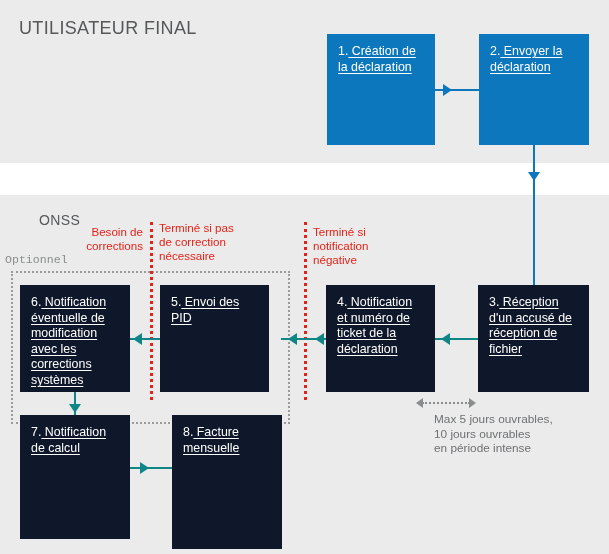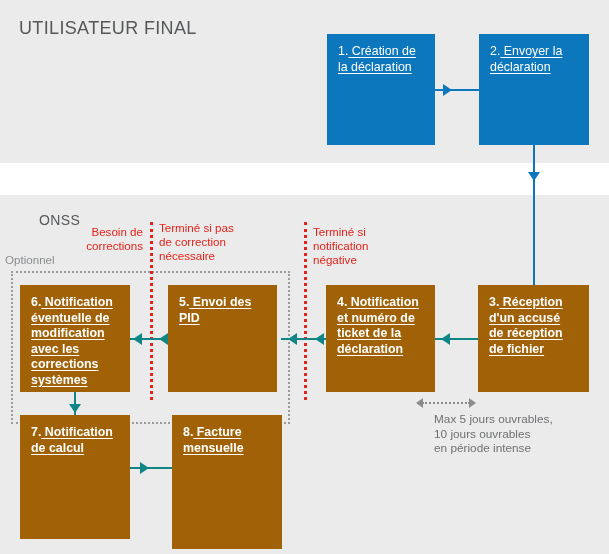--- a/index.html
+++ b/index.html
@@ -30,21 +30,21 @@
   
   .node{
     position:absolute;
     box-sizing:border-box;
     padding:10px 11px 0 11px;
     color:#ffffff;
     font-size:12.4px;
     line-height:15.6px;
   }
   .node-blue{background:#0c77bd;}
-  .node-teal{background:#a16207;font-weight:bold;}
+  .node-teal{background:#0f172a;}
   .node .lbl{display:block;}
   .node .lead{text-decoration:none;}
   .node .lnk{text-decoration:underline;text-underline-offset:2px;}
 
   
   .line-h{position:absolute;height:2px;}
   .line-v{position:absolute;width:2px;}
   .blue-line{background:#0c77bd;}
   .teal-line{background:#108585;}
 
@@ -102,21 +102,21 @@
 <body>
 
 <div class="stage">
 
   <div class="band" id="band-user"></div>
   <div class="band" id="band-onss"></div>
 
   <div class="lane-title" id="lane-title-user">UTILISATEUR FINAL</div>
   <div class="lane-title" id="lane-title-onss">ONSS</div>
 
-  <div id="optional-label" style="left:5px;top:253px;">Optionnel</div>
+  <div id="optional-label" style="left:5px;top:253px;font-family:Liberation Mono, monospace;">Optionnel</div>
   <div id="optional-region" style="left:11px;top:271px;width:279px;height:153px;"></div>
 
   <div class="red-sep" style="left:150px;top:222px;height:178px;"></div>
   <div class="red-sep" style="left:304px;top:222px;height:178px;"></div>
 
   <div class="red-label right" style="left:43px;top:225px;width:100px;">Besoin de
 corrections</div>
   <div class="red-label" style="left:159px;top:221px;width:135px;">Terminé si pas
 de correction
 nécessaire</div>
@@ -165,21 +165,21 @@
   </div>
 
   <div class="node node-teal" id="n3" style="left:478px;top:285px;width:111px;height:107px;">
     <span class="lbl"><span class="lead">3.</span><span class="lnk"> Réception d'un accusé de réception de fichier</span></span>
   </div>
 
   <div class="node node-teal" id="n4" style="left:326px;top:285px;width:109px;height:107px;">
     <span class="lbl"><span class="lead">4.</span><span class="lnk"> Notification et numéro de ticket de la déclaration</span></span>
   </div>
 
-  <div class="node node-teal" id="n5" style="left:168px;top:285px;width:109px;height:107px;">
+  <div class="node node-teal" id="n5" style="left:160px;top:285px;width:109px;height:107px;">
     <span class="lbl"><span class="lead">5.</span><span class="lnk"> Envoi des PID</span></span>
   </div>
 
   <div class="node node-teal" id="n6" style="left:20px;top:285px;width:110px;height:107px;">
     <span class="lbl"><span class="lead">6.</span><span class="lnk"> Notification éventuelle de modification avec les corrections systèmes</span></span>
   </div>
 
   <div class="node node-teal" id="n7" style="left:20px;top:415px;width:110px;height:124px;">
     <span class="lbl"><span class="lead">7.</span><span class="lnk"> Notification de calcul</span></span>
   </div>

